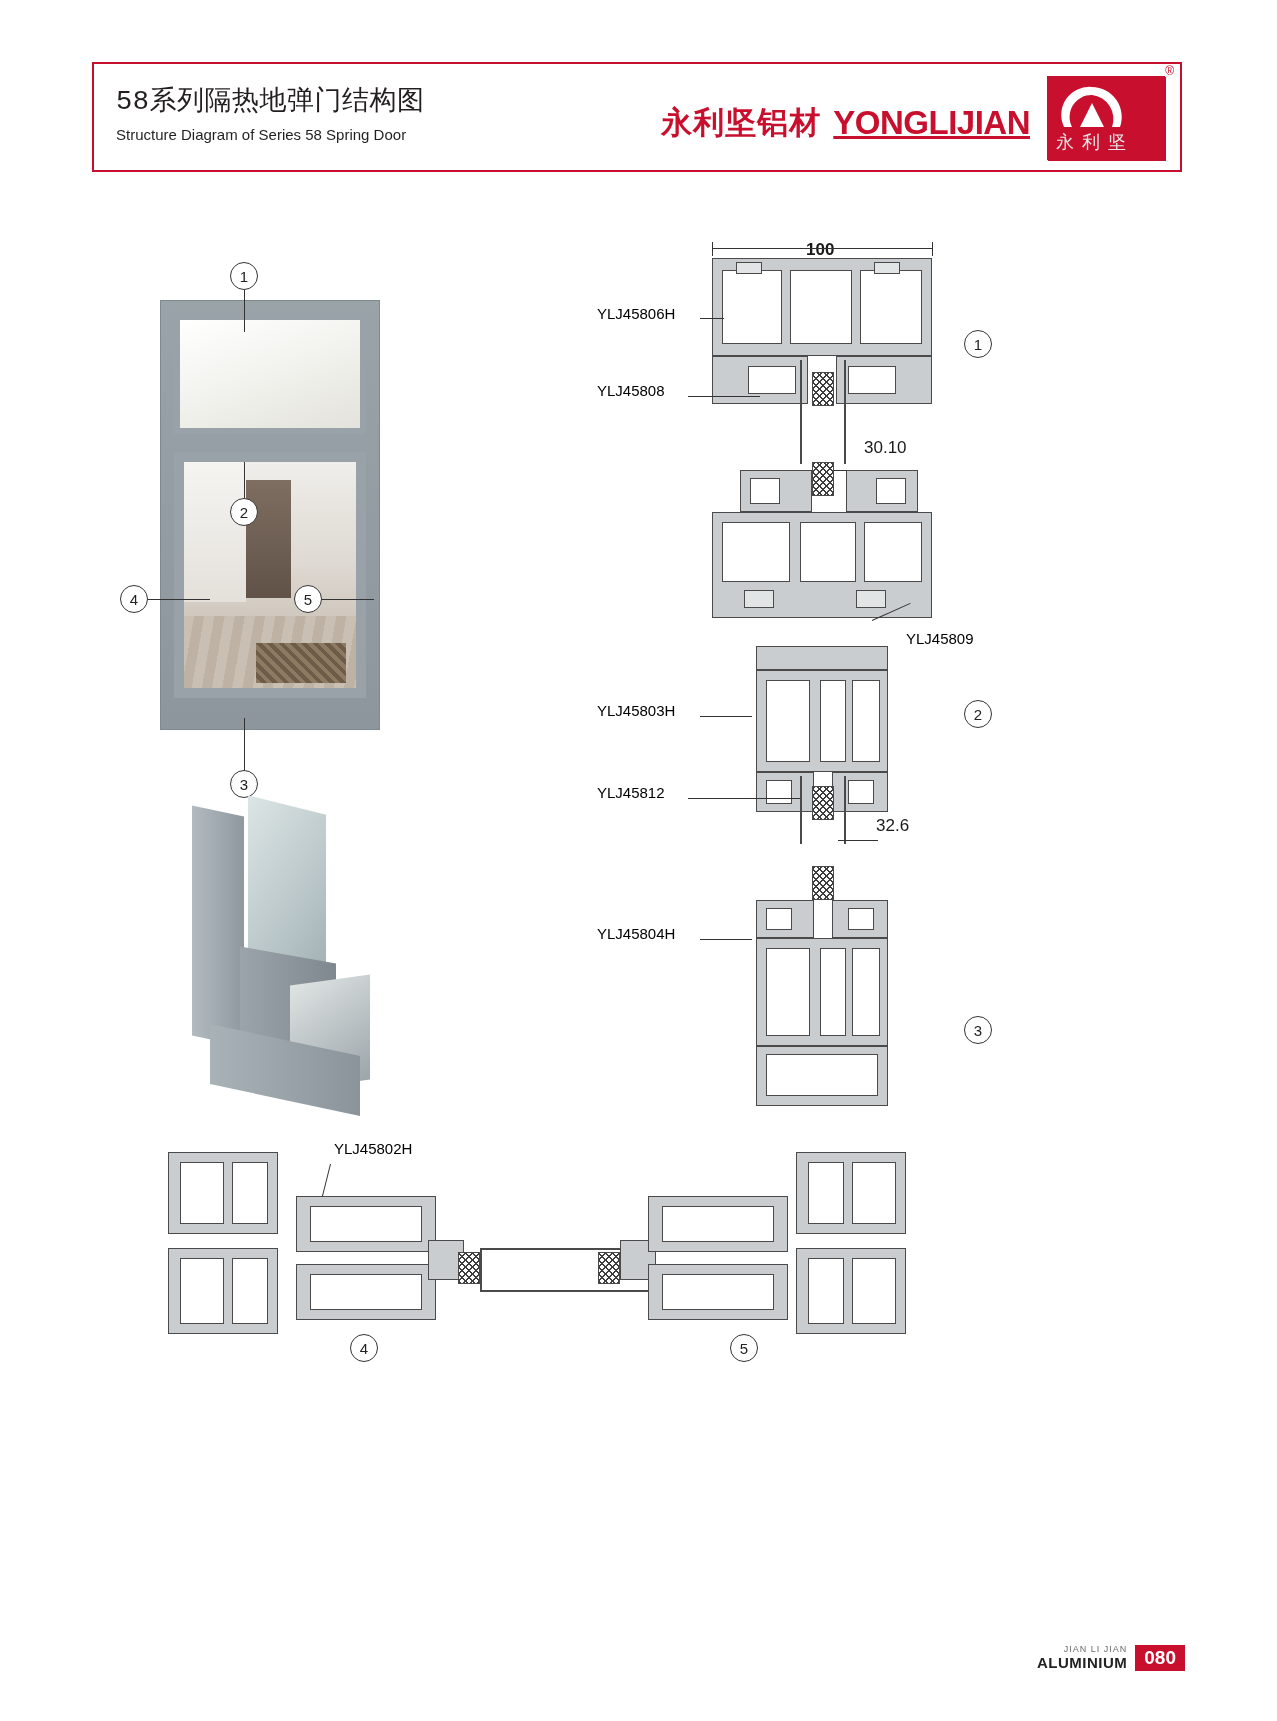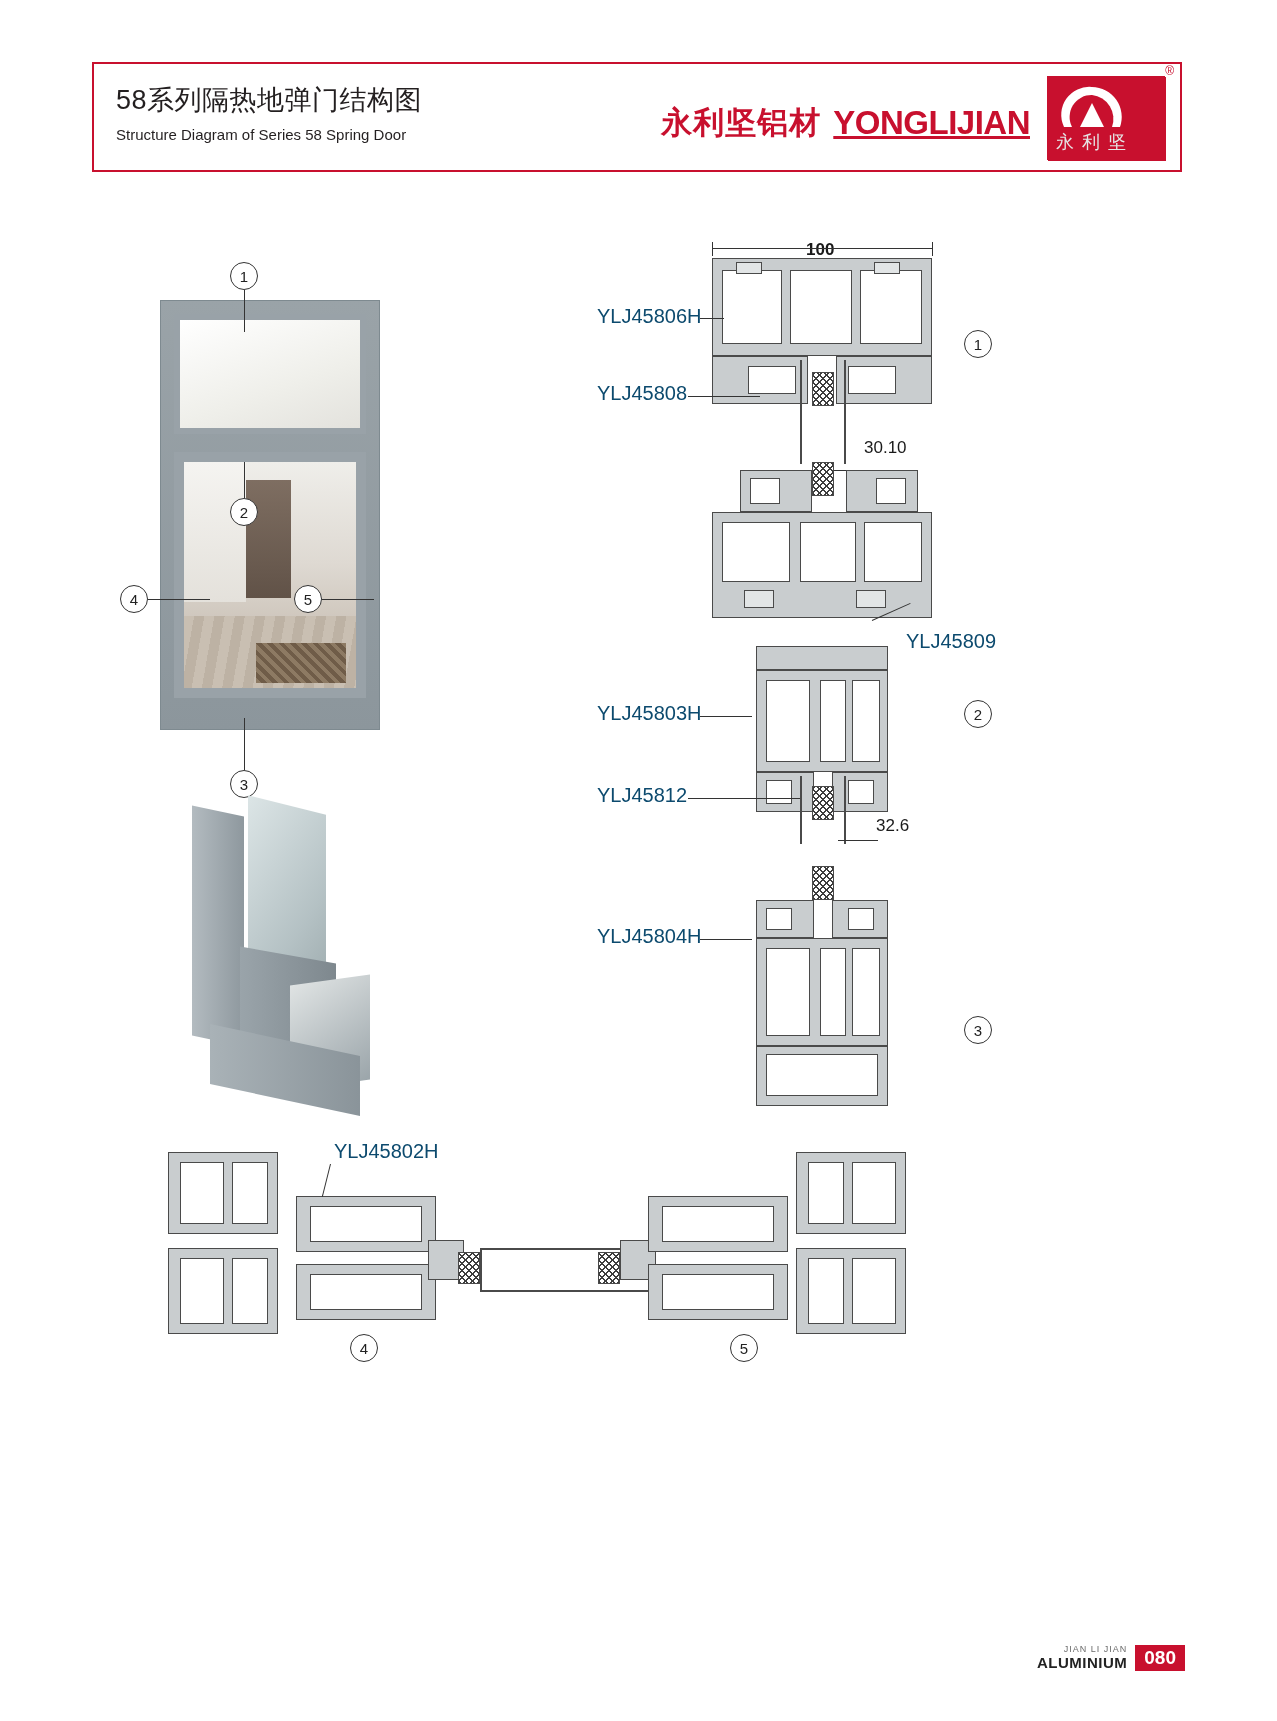--- a/index.html
+++ b/index.html
@@ -16,21 +16,21 @@
     position:absolute;left:92px;top:62px;width:1090px;height:110px;
     border:2px solid #c8102e;
     box-sizing:border-box;
     background:#fff;
   }
   .header-titles{
     position:absolute;left:22px;top:18px;
   }
   .title-cn{
     font-size:27px;color:#231f20;letter-spacing:0.5px;
-    font-family:Liberation Sans, sans-serif;
+    font-family:Liberation Mono, monospace;
   }
   .title-en{
     font-size:15px;color:#231f20;margin-top:8px;
     font-family:"Liberation Sans", sans-serif;
   }
   .brand{
     position:absolute;right:150px;top:38px;
     display:flex;align-items:center;gap:12px;
   }
   .brand-cn{
@@ -61,21 +61,21 @@
     position:absolute;right:6px;top:2px;color:#c8102e;font-size:12px;
   }
   
   .callout{
     position:absolute;width:28px;height:28px;border:1.4px solid #333;
     border-radius:50%;box-sizing:border-box;
     display:flex;align-items:center;justify-content:center;
     font-size:15px;color:#222;background:#fff;
   }
   .lbl{
-    position:absolute;font-size:20px;color:#0c4a6e;white-space:nowrap;
+    position:absolute;font-size:15px;color:#000000;white-space:nowrap;
   }
   .dim{
     position:absolute;font-size:17px;color:#1a1a1a;white-space:nowrap;
   }
   .leader{
     position:absolute;background:#333;height:1px;
   }
   .leader-v{
     position:absolute;background:#333;width:1px;
   }

